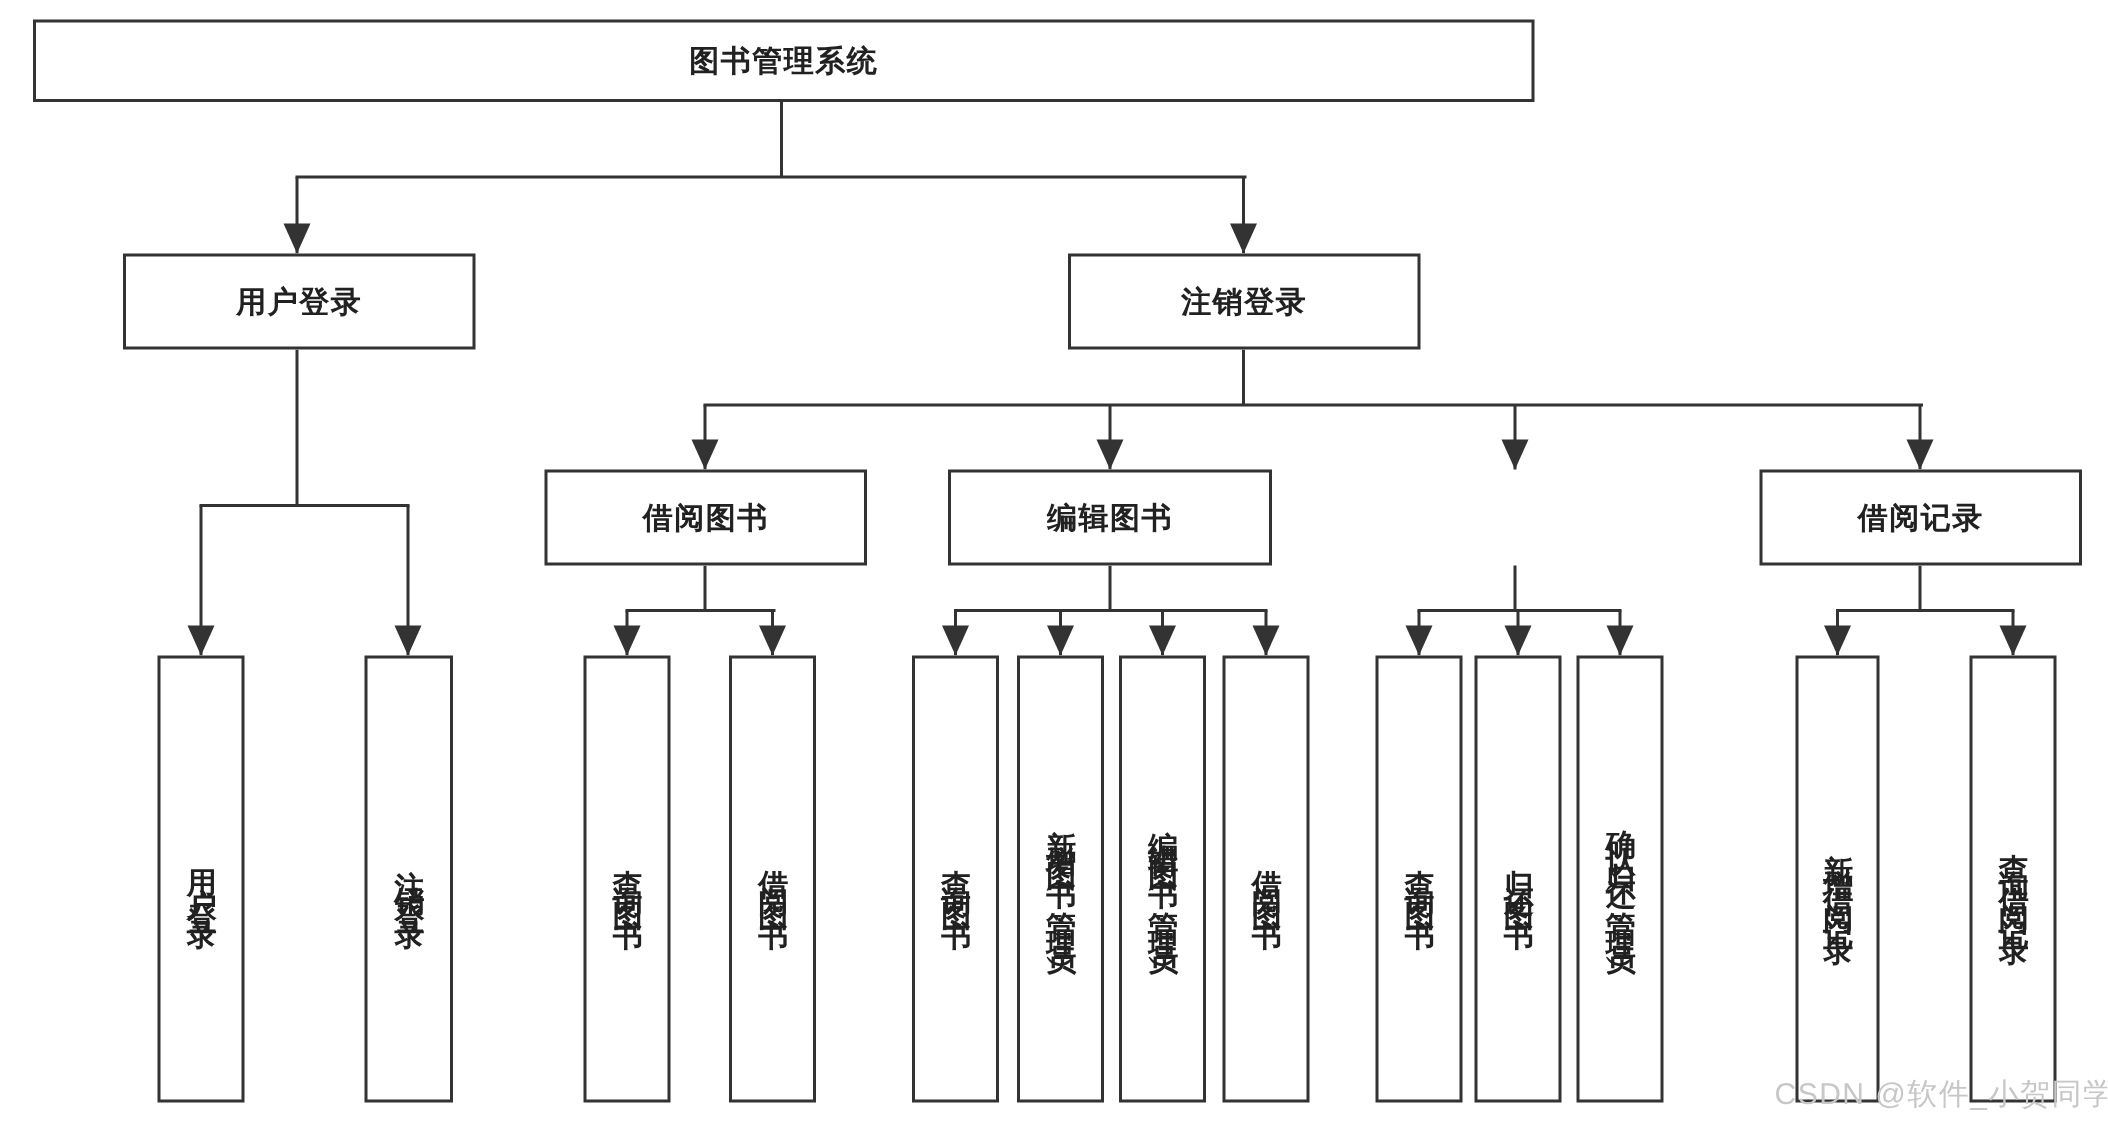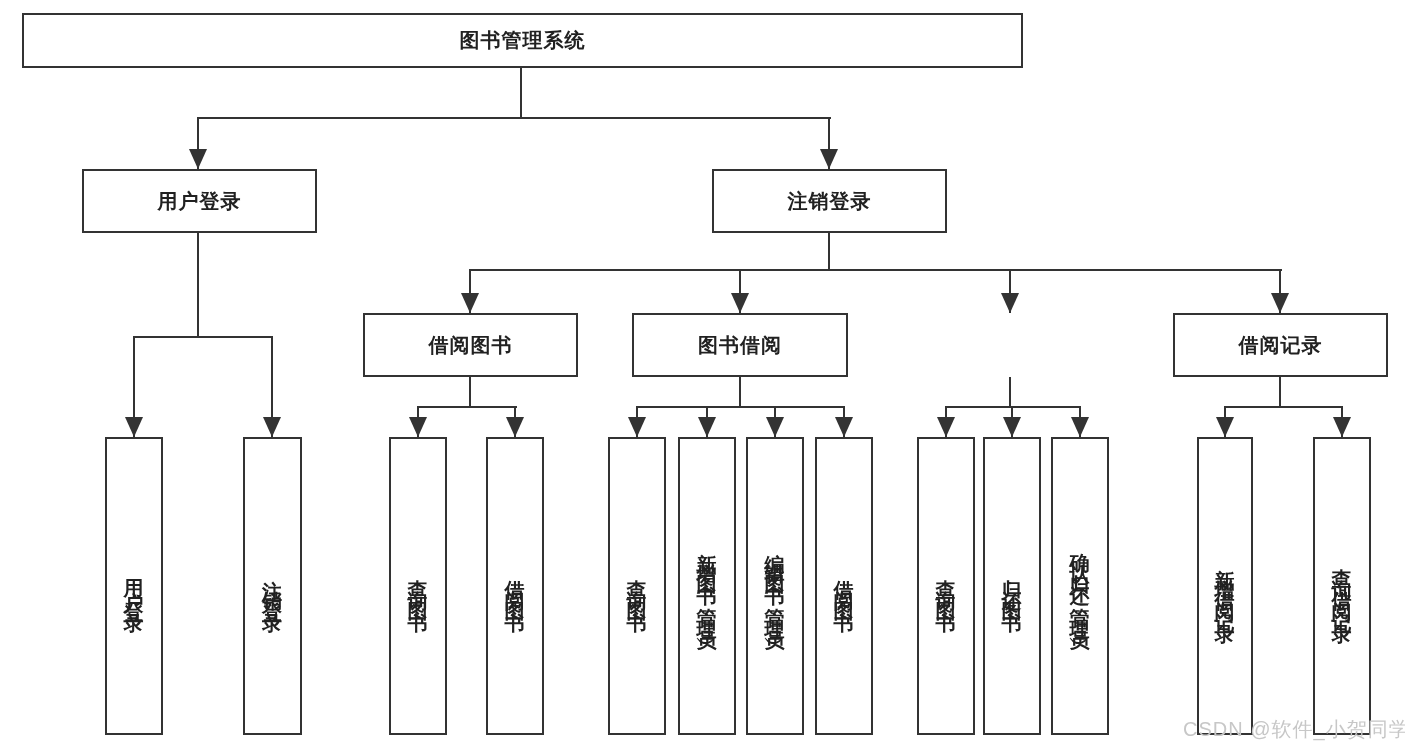--- a/index.html
+++ b/index.html
@@ -41,21 +41,21 @@
     <span>用户登录</span>
   </div>
   <div class="box" style="left:712px;top:169px;width:235px;height:64px;">
     <span>注销登录</span>
   </div>
 
   <div class="box" style="left:363px;top:313px;width:215px;height:64px;">
     <span>借阅图书</span>
   </div>
   <div class="box" style="left:632px;top:313px;width:216px;height:64px;">
-    <span>图书借阅</span>
+    <span>编辑图书</span>
   </div>
   <div class="box" style="left:1173px;top:313px;width:215px;height:64px;">
     <span>借阅记录</span>
   </div>
 
   <div class="box vbox" style="left:105px;top:437px;width:58px;height:298px;">
     <span>用户登录</span>
   </div>
   <div class="box vbox" style="left:243px;top:437px;width:59px;height:298px;">
     <span>注销登录</span>

